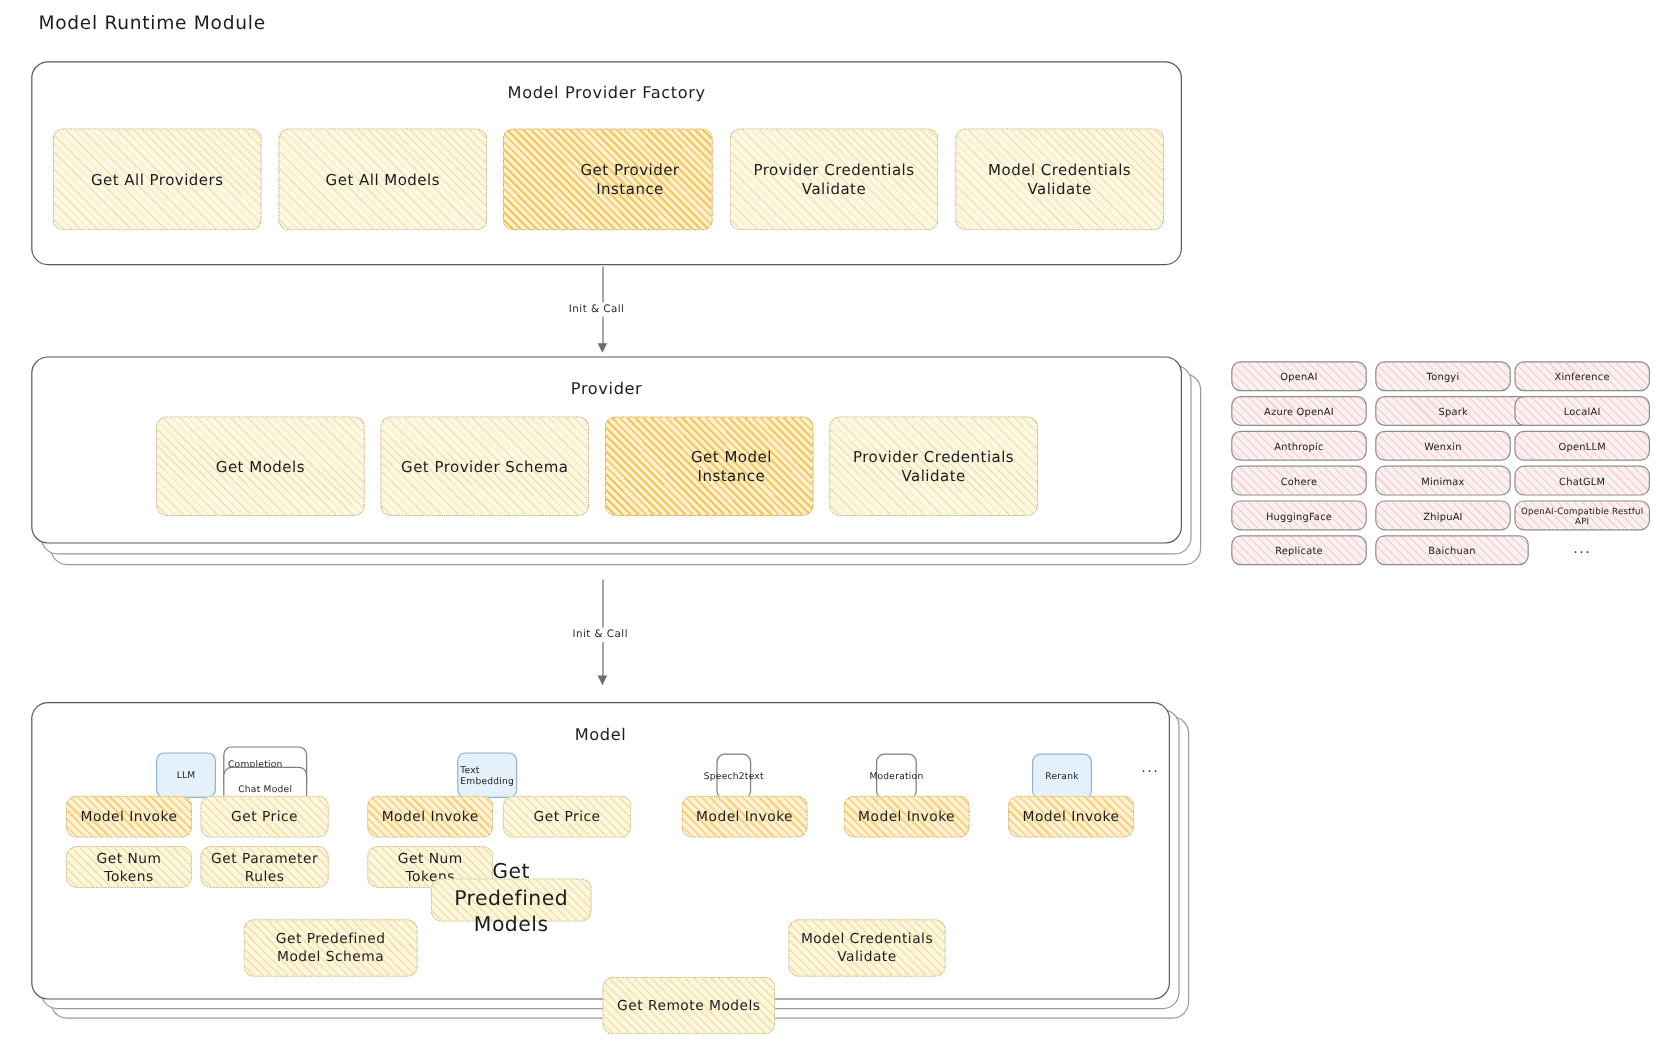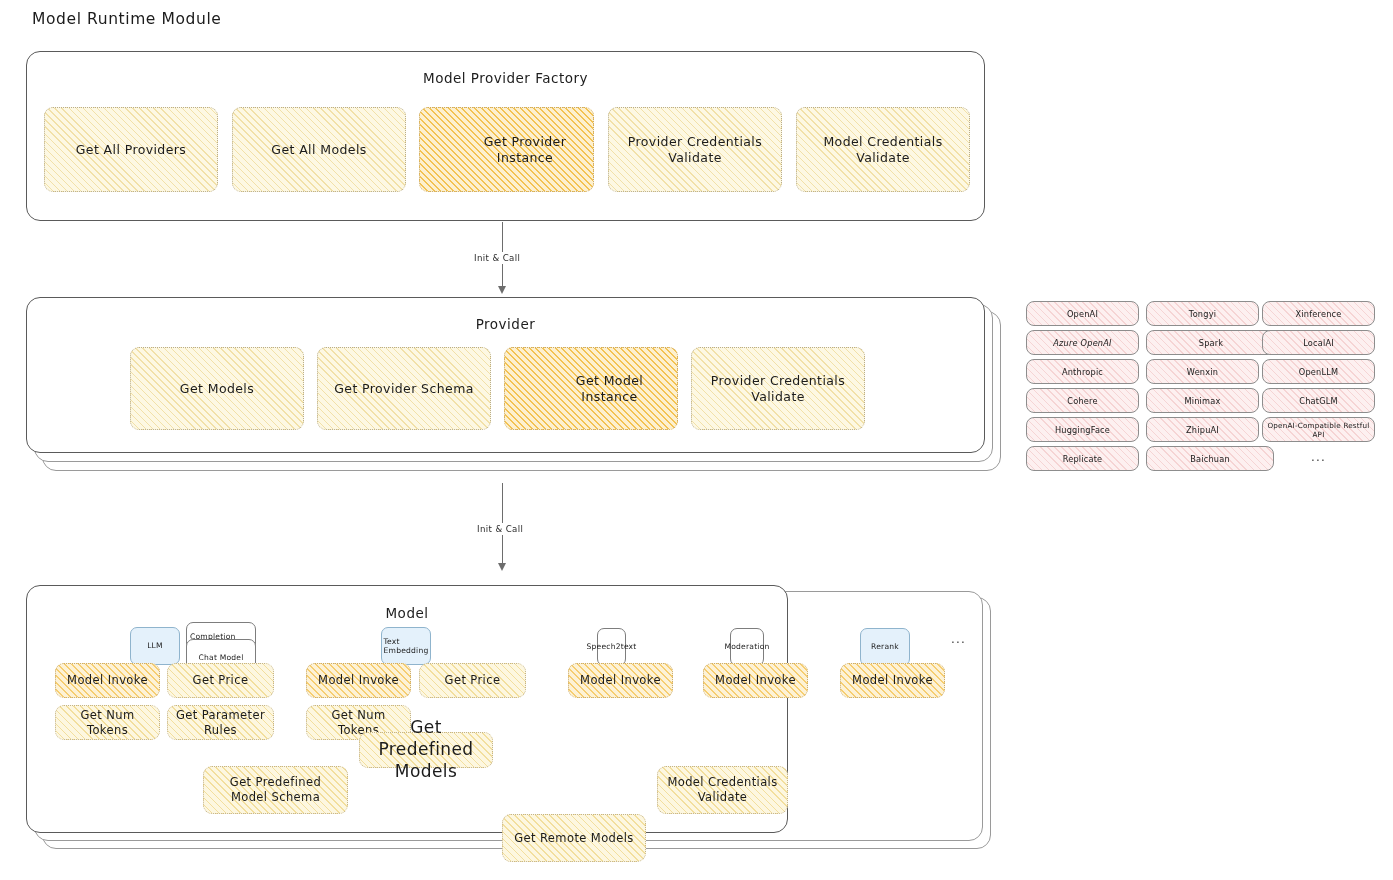--- a/index.html
+++ b/index.html
@@ -204,21 +204,21 @@
   <div class="panel-shadow" style="left:34px; top:304px; width:959px; height:158px;"></div>
   <div class="panel" style="left:26px; top:297px; width:959px; height:156px; z-index:2;">
     <div class="panel-title hand" style="top:18px;">Provider</div>
   </div>
   <div class="node light hand" style="left:130px; top:347px; width:174px; height:83px; font-size:12.5px; z-index:3;">Get Models</div>
   <div class="node light hand" style="left:317px; top:347px; width:174px; height:83px; font-size:12.5px; z-index:3;">Get Provider Schema</div>
   <div class="node strong hand" style="left:504px; top:347px; width:174px; height:83px; font-size:12.5px; z-index:3;">Get Model Instance</div>
   <div class="node light hand" style="left:691px; top:347px; width:174px; height:83px; font-size:12.5px; z-index:3;">Provider Credentials Validate</div>
 
   <div class="chip hand" style="left:1026px; top:301px; width:113px; height:25px;">OpenAI</div>
-  <div class="chip hand" style="left:1026px; top:330px; width:113px; height:25px;font-style:italic;">Azure OpenAI</div>
+  <div class="chip hand" style="left:1026px; top:330px; width:113px; height:25px;">Azure OpenAI</div>
   <div class="chip hand" style="left:1026px; top:359px; width:113px; height:25px;">Anthropic</div>
   <div class="chip hand" style="left:1026px; top:388px; width:113px; height:25px;">Cohere</div>
   <div class="chip hand" style="left:1026px; top:417px; width:113px; height:25px;">HuggingFace</div>
   <div class="chip hand" style="left:1026px; top:446px; width:113px; height:25px;">Replicate</div>
 
   <div class="chip hand" style="left:1146px; top:301px; width:113px; height:25px;">Tongyi</div>
   <div class="chip hand" style="left:1146px; top:330px; width:130px; height:25px;">Spark</div>
   <div class="chip hand" style="left:1146px; top:359px; width:113px; height:25px;">Wenxin</div>
   <div class="chip hand" style="left:1146px; top:388px; width:113px; height:25px;">Minimax</div>
   <div class="chip hand" style="left:1146px; top:417px; width:113px; height:25px;">ZhipuAI</div>
@@ -230,21 +230,21 @@
   <div class="chip hand" style="left:1262px; top:388px; width:113px; height:25px;">ChatGLM</div>
   <div class="chip hand" style="left:1262px; top:417px; width:113px; height:25px; font-size:7.2px;">OpenAI-Compatible Restful API</div>
   <div class="ellipsis hand" style="left:1311px; top:450px;">...</div>
 
   <div class="arrow-line" style="left:502px; top:483px; height:85px;"></div>
   <div class="arrow-head" style="left:498px; top:563px;"></div>
   <div class="arrow-label hand" style="left:473px; top:523px;">Init &amp; Call</div>
 
   <div class="panel-shadow" style="left:42px; top:597px; width:949px; height:252px;"></div>
   <div class="panel-shadow" style="left:34px; top:591px; width:949px; height:250px;"></div>
-  <div class="panel" style="left:26px; top:585px; width:762px; height:248px; z-index:2;">
+  <div class="panel" style="left:26px; top:585px; width:949px; height:248px; z-index:2;">
     <div class="panel-title hand" style="top:19px;">Model</div>
   </div>
 
   <div class="tag blue hand" style="left:130px; top:627px; width:50px; height:21px; z-index:3;">LLM</div>
   <div class="tag hand" style="left:186px; top:622px; width:70px; height:15px; z-index:3;">Completion Model</div>
   <div class="tag hand" style="left:186px; top:639px; width:70px; height:15px; z-index:3;">Chat Model</div>
   <div class="node medium hand" style="left:55px; top:663px; width:105px; height:35px; font-size:11.5px; z-index:3;">Model Invoke</div>
   <div class="node pale hand" style="left:167px; top:663px; width:107px; height:35px; font-size:11.5px; z-index:3;">Get Price</div>
   <div class="node pale hand" style="left:55px; top:705px; width:105px; height:35px; font-size:11.5px; z-index:3;">Get Num Tokens</div>
   <div class="node pale hand" style="left:167px; top:705px; width:107px; height:35px; font-size:11.5px; z-index:3;">Get Parameter Rules</div>

